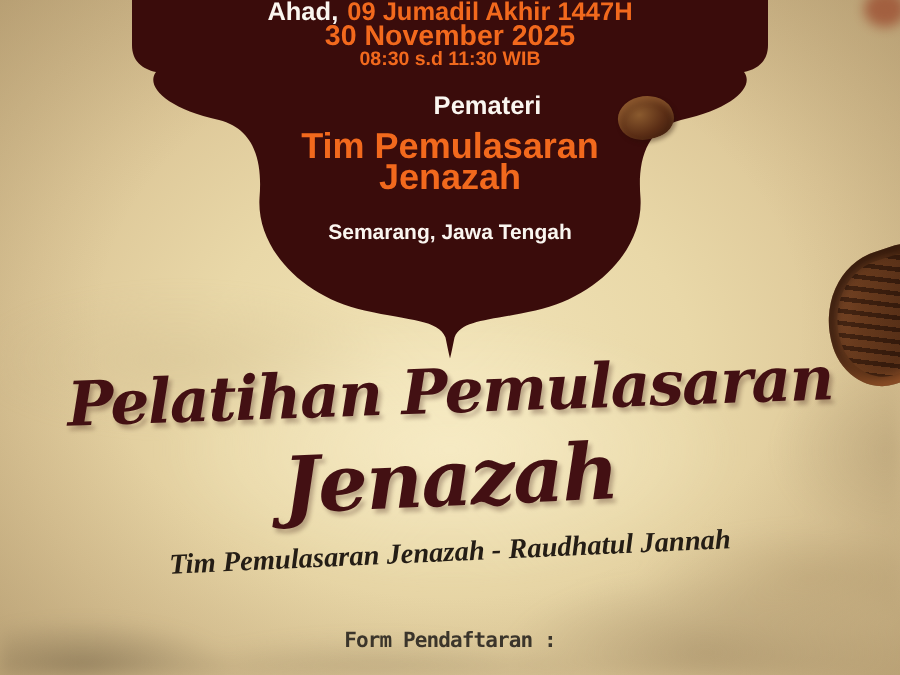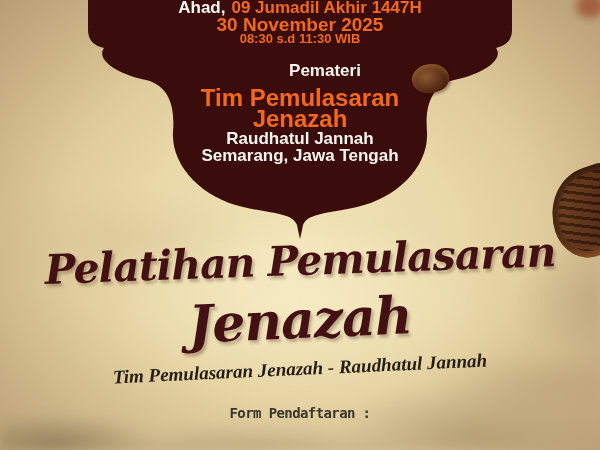--- a/index.html
+++ b/index.html
@@ -27,42 +27,42 @@
   }
   .ornament{position:absolute;left:0;top:0;}
   .htext{position:absolute;left:0;width:600px;text-align:center;line-height:1.05;}
   .h-line1{top:-1px;font-size:17px;font-weight:bold;}
   .h-line2{top:15px;font-size:19px;font-weight:bold;color:#f2691d;}
   .h-line3{top:32px;font-size:13px;font-weight:bold;color:#f2691d;}
   .h-pemateri{top:62px;font-size:17px;font-weight:600;color:#faf6f0;padding-left:25px;}
   .h-tim{top:85px;font-size:24px;font-weight:bold;color:#f2691d;}
   .h-tim2{top:106px;font-size:24px;font-weight:bold;color:#f2691d;}
   .h-org{top:130px;font-size:17px;font-weight:bold;color:#faf6f0;}
-  .h-loc{top:147px;font-size:17px;font-weight:bold;color:#faf6f0;}
+  .h-loc{top:147px;font-size:14px;font-weight:bold;color:#faf6f0;}
   .white-seg{color:#faf6f0;margin-right:6px;}
   .orange-seg{color:#f2691d;}
   .title1{
     position:absolute;top:237px;left:0;width:600px;text-align:center;
     font-family:"DejaVu Serif",serif;font-style:italic;font-weight:bold;
     font-size:41px;color:#431013;transform:rotate(-2deg);
     letter-spacing:-1px;text-shadow:2px 3px 3px rgba(45,12,6,.28);
   }
   .title2{
     position:absolute;top:289px;left:0;width:600px;text-align:center;
     font-family:"DejaVu Serif",serif;font-style:italic;font-weight:bold;
     font-size:52px;color:#431013;transform:rotate(-2.5deg);
     letter-spacing:-1px;text-shadow:2px 3px 3px rgba(45,12,6,.28);
   }
   .subtitle{
     position:absolute;top:358px;left:0;width:600px;text-align:center;
     font-family:"Liberation Serif",serif;font-style:italic;font-weight:bold;
     font-size:19px;color:#241d15;transform:rotate(-2.6deg);
   }
   .formblock{
-    position:absolute;top:406px;left:0;width:600px;text-align:center;
+    position:absolute;top:420px;left:0;width:600px;text-align:center;
     font-family:"DejaVu Sans Mono","Liberation Mono",monospace;
     font-weight:bold;font-size:14px;line-height:15.5px;color:#3b352b;
     letter-spacing:-0.6px;
   }
   .leaf-small{
     position:absolute;left:412px;top:64px;width:37px;height:29px;
     background:radial-gradient(ellipse at 40% 40%, #8a5a2e 0%, #5a2d15 55%, #2f150a 100%);
     border-radius:55% 65% 50% 60%;transform:rotate(-14deg);
     box-shadow:inset 0 3px 4px rgba(190,130,70,.45), 1px 2px 3px rgba(40,15,5,.4);
   }
@@ -114,21 +114,20 @@
   <div class="leaf-small"></div>
 
   <div class="htext h-line1">
     <span class="white-seg">Ahad,</span><span class="orange-seg">09 Jumadil Akhir 1447H</span>
   </div>
   <div class="htext h-line2">30 November 2025</div>
   <div class="htext h-line3">08:30 s.d 11:30 WIB</div>
   <div class="htext h-pemateri">Pemateri</div>
   <div class="htext h-tim">Tim Pemulasaran</div>
   <div class="htext h-tim2">Jenazah</div>
-  <div class="htext h-org">Raudhatul Jannah</div>
   <div class="htext h-loc">Semarang, Jawa Tengah</div>
 
   <div class="title1">Pelatihan Pemulasaran</div>
   <div class="title2">Jenazah</div>
 
   <div class="subtitle">Tim Pemulasaran Jenazah - Raudhatul Jannah</div>
 
   <div class="formblock">
     <div>Form Pendaftaran :</div>
   </div>

